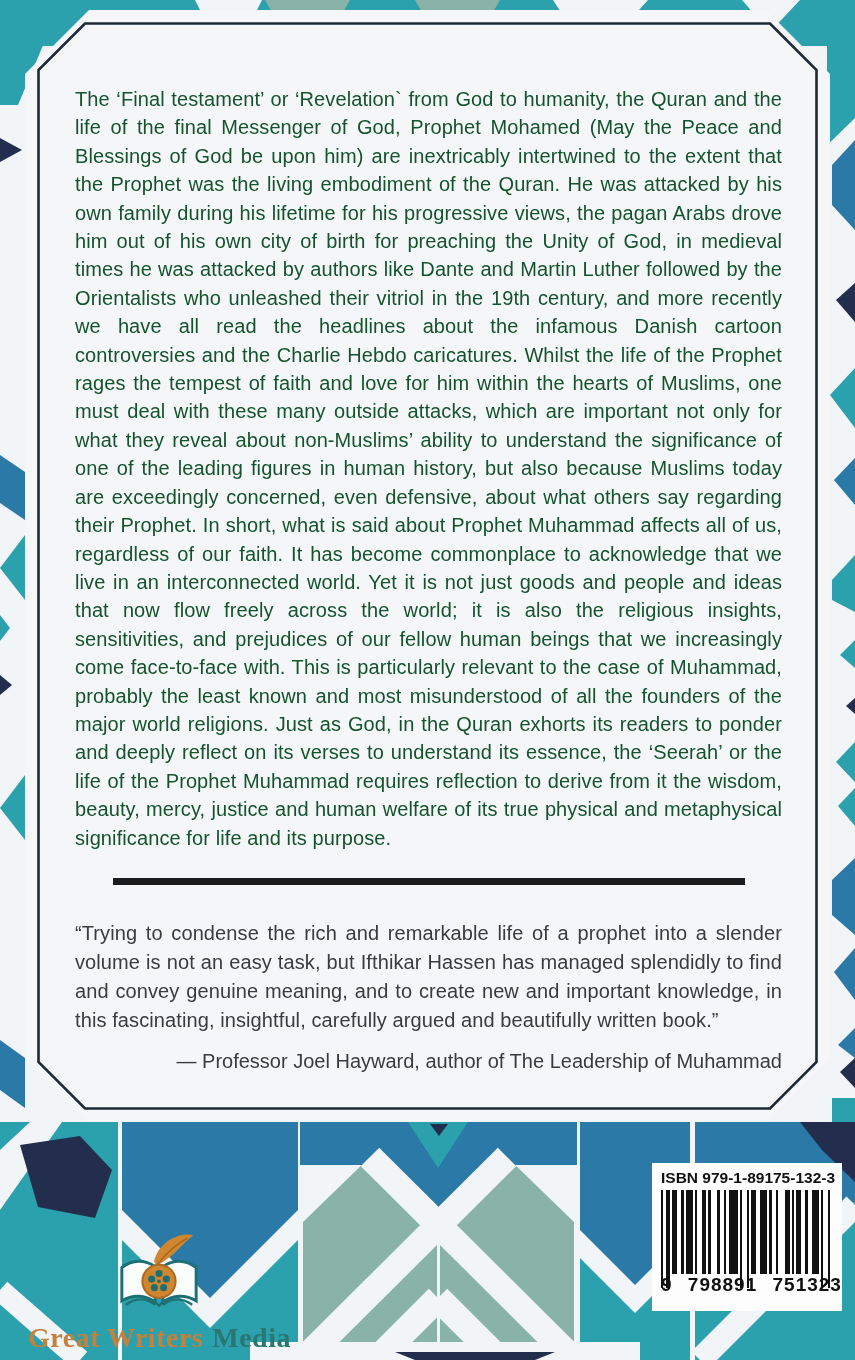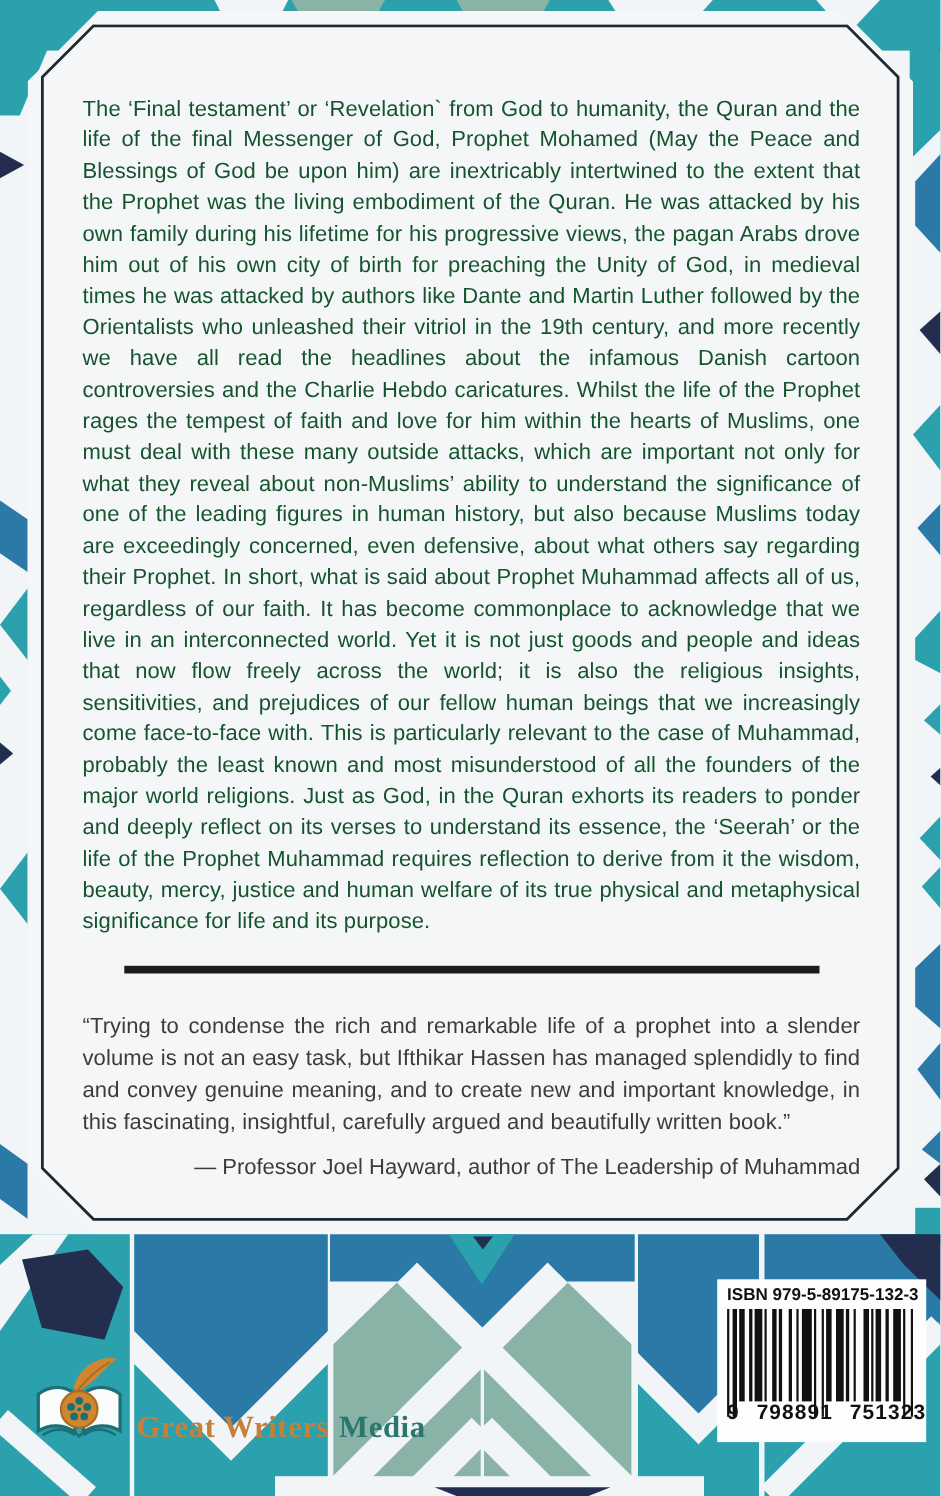--- a/index.html
+++ b/index.html
@@ -24,21 +24,21 @@
   }
   .divider{width:632px;height:7px;background:#1c1c1c;margin:26px auto 0 auto;}
   .quote{
     margin:34px 0 0 0;font-size:20px;line-height:29px;color:#3b3b3b;
     text-align:justify;letter-spacing:.1px;
   }
   .attribution{
     margin:12px 0 13px 0;font-size:20px;line-height:28px;color:#3b3b3b;text-align:right;
   }
   
-  .publisher{position:absolute;left:28px;top:1230px;display:flex;align-items:flex-end;gap:8px;}
+  .publisher{position:absolute;left:28px;top:1230px;display:flex;align-items:center;gap:8px;flex-direction:column;}
   .brand{font-family:"Liberation Serif", serif;font-weight:bold;font-size:28px;letter-spacing:.5px;white-space:nowrap;}
   .brand-main{color:#c3813c;}
   .brand-accent{color:#2a7772;margin-left:9px;}
   
   .barcode-box{
     position:absolute;left:652px;top:1163px;width:190px;height:148px;
     background:#fdfdfd;box-sizing:border-box;padding:6px 9px 4px 9px;
   }
   .isbn{font-size:15.5px;font-weight:bold;color:#111;text-align:center;letter-spacing:0;white-space:nowrap;}
   .bars{display:flex;align-items:flex-start;height:96px;margin-top:3px;overflow:visible;}
@@ -149,21 +149,21 @@
     <circle cx="49.7" cy="58.5" r="3.6" fill="#1d6f74"></circle>
     <circle cx="52.5" cy="49.7" r="3.6" fill="#1d6f74"></circle>
     <circle cx="45" cy="52" r="1.8" fill="#1d6f74"></circle>
   </svg>
   <div class="brand">
     <span class="brand-main">Great Writers</span><span class="brand-accent">Media</span>
   </div>
 </div>
 
 <div class="barcode-box">
-  <div class="isbn">ISBN 979-5-89175-132-3</div>
+  <div class="isbn">ISBN 979-1-89175-132-3</div>
   <div class="bars" id="bars">
       <div class="bar tall" style="width: 2.26316px;"></div>
       <div class="space" style="width: 2.26316px;"></div>
       <div class="bar tall" style="width: 4.52632px;"></div>
       <div class="space" style="width: 2.26316px;"></div>
       <div class="bar" style="width: 4.52632px;"></div>
       <div class="space" style="width: 4.52632px;"></div>
       <div class="bar" style="width: 2.26316px;"></div>
       <div class="space" style="width: 2.26316px;"></div>
       <div class="bar" style="width: 6.78947px;"></div>

